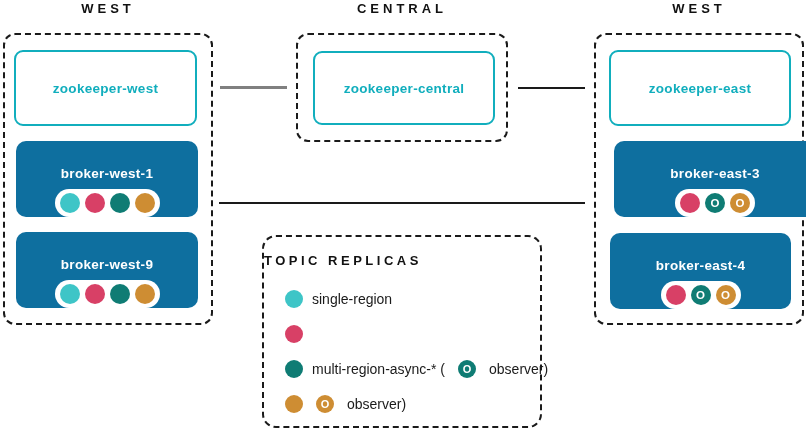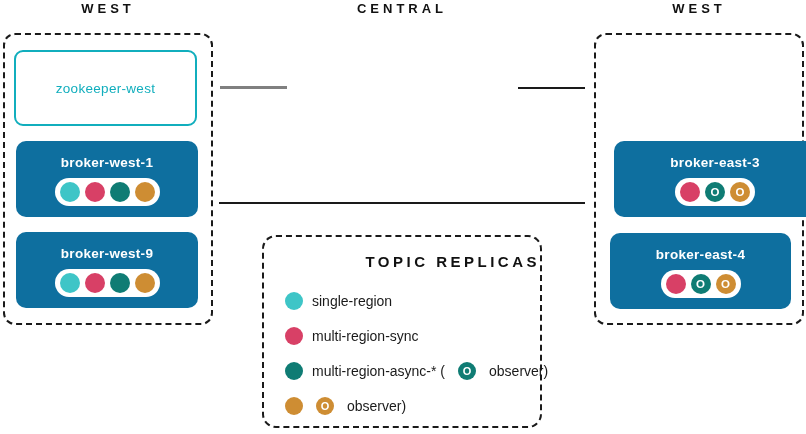--- a/index.html
+++ b/index.html
@@ -12,24 +12,24 @@
     position:absolute; top:1px; font-weight:bold; font-size:13px;
     letter-spacing:4px; color:#111111; text-align:center;
   }
   .region-box {
     position:absolute; border:2px dashed #1a1a1a; border-radius:12px; background:transparent;
   }
   .zk-box {
     position:absolute; background:#ffffff; border:2px solid #11AEBD; border-radius:9px;
     display:flex; align-items:center; justify-content:center;
   }
-  .zk-label { color:#11AEBD; font-weight:normal; font-size:13.5px; letter-spacing:0.3px; }
+  .zk-label { color:#11AEBD; font-weight:bold; font-size:13.5px; letter-spacing:0.3px; }
   .broker {
     position:absolute; background:#0E6F9F; border-radius:10px;
-    display:flex; flex-direction:column; align-items:center; padding-top:13px;
+    display:flex; flex-direction:column; align-items:center; padding-top:24px;
   }
   .broker-label { color:#ffffff; font-weight:bold; font-size:13.5px; line-height:18px; letter-spacing:0.3px; }
   .pill {
     margin-top:6px; background:#ffffff; border-radius:999px; padding:4px 5px;
     display:flex; gap:5px; align-items:center;
   }
   .dot {
     width:20px; height:20px; border-radius:50%;
     display:flex; align-items:center; justify-content:center;
   }
@@ -49,21 +49,21 @@
   #zk-east    { left:13px; top:15px; width:182px; height:76px; }
   #broker-west-1 { left:11px; top:106px; width:182px; height:76px; }
   #broker-west-2 { left:11px; top:197px; width:182px; height:76px; }
   #broker-east-3 { left:18px; top:106px; width:202px; height:76px; }
   #broker-east-4 { left:14px; top:198px; width:181px; height:76px; }
   #legend {
     position:absolute; left:262px; top:235px; width:280px; height:193px;
     border:2px dashed #1a1a1a; border-radius:14px; padding-top:16px;
   }
   .legend-title {
-    text-align:right; font-weight:bold; font-size:15px; letter-spacing:3.5px; color:#111111;
+    text-align:left; font-weight:bold; font-size:13px; letter-spacing:3.5px; color:#111111;
   }
   .legend-items { display:flex; flex-direction:column; gap:17px; padding-left:21px; margin-top:22px; }
   .legend-row { display:flex; align-items:center; gap:9px; font-size:14px; color:#1a1a1a; }
   .legend-dot { width:18px; height:18px; border-radius:50%; flex:none; }
   .legend-badge {
     width:18px; height:18px; border-radius:50%; flex:none;
     display:inline-flex; align-items:center; justify-content:center;
     color:#ffffff; font-weight:bold; font-size:11px; margin:0 4px;
   }
   .legend-text { white-space:nowrap; }
@@ -114,22 +114,30 @@
         <span class="dot" style="background-color: rgb(15, 124, 116);">
             <i></i>
           </span>
         <span class="dot" style="background-color: rgb(206, 141, 51);">
             <i></i>
           </span>
       </div>
     </div>
   </div>
 
+  <div class="region-box" id="region-central">
+    <div class="zk-box" id="zk-central">
+      <span class="zk-label">zookeeper-central</span>
+    </div>
+  </div>
 
   <div class="region-box" id="region-east">
+    <div class="zk-box" id="zk-east">
+      <span class="zk-label">zookeeper-east</span>
+    </div>
     <div class="broker" id="broker-east-3">
       <span class="broker-label">broker-east-3</span>
       <div class="pill">
         <span class="dot" style="background-color: rgb(216, 64, 102);">
             <i></i>
           </span>
         <span class="dot" style="background-color: rgb(15, 124, 116);">
             <i>O</i>
           </span>
         <span class="dot" style="background-color: rgb(206, 141, 51);">
@@ -155,21 +163,20 @@
 
   <div id="legend">
     <div class="legend-title">TOPIC REPLICAS</div>
     <div class="legend-items">
       <div class="legend-row">
         <span class="legend-dot" style="background-color: rgb(62, 197, 199);"></span>
         <span class="legend-text">single-region</span>
       </div>
       <div class="legend-row">
         <span class="legend-dot" style="background-color: rgb(216, 64, 102);"></span>
-        <span class="legend-text">multi-region-sync</span>
       </div>
       <div class="legend-row">
         <span class="legend-dot" style="background-color: rgb(15, 124, 116);"></span>
         <span class="legend-text">multi-region-async-* (</span>
         <span class="legend-badge" style="background-color: rgb(15, 124, 116);">O</span>
         <span class="legend-text">observer)</span>
       </div>
       <div class="legend-row">
         <span class="legend-dot" style="background-color: rgb(206, 141, 51);"></span>
         <span class="legend-badge" style="background-color: rgb(206, 141, 51);">O</span>

